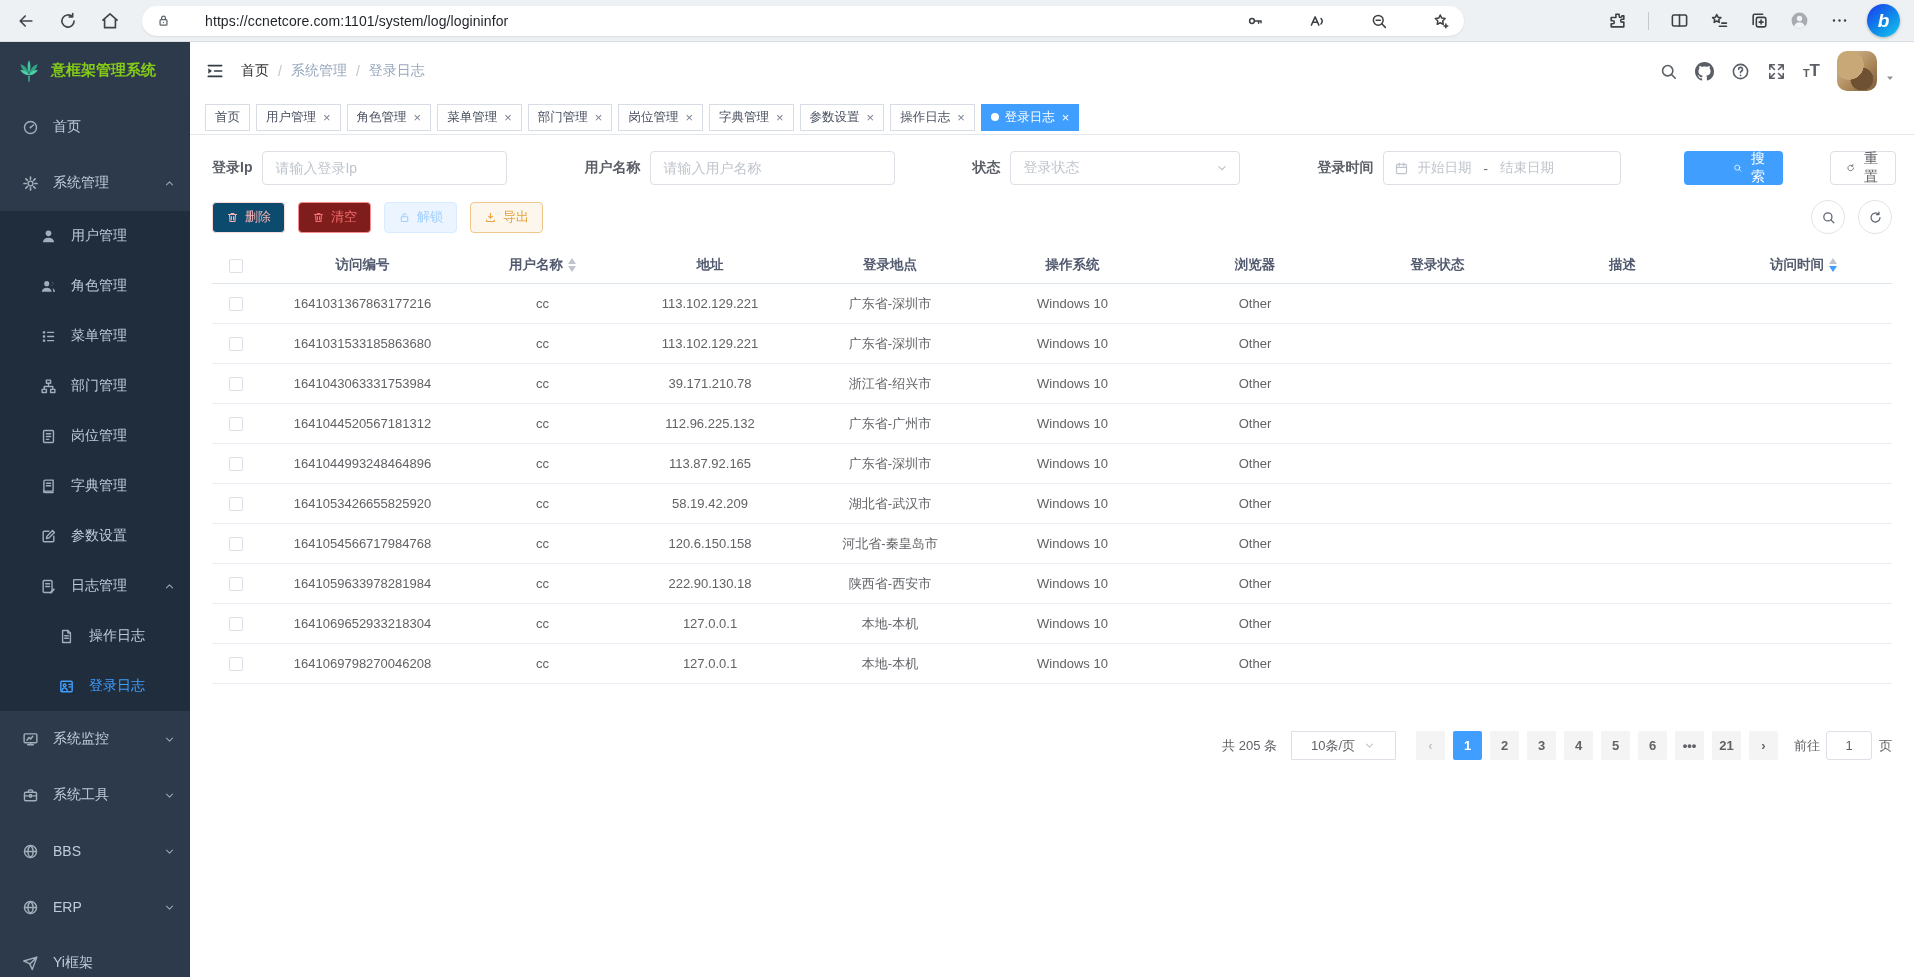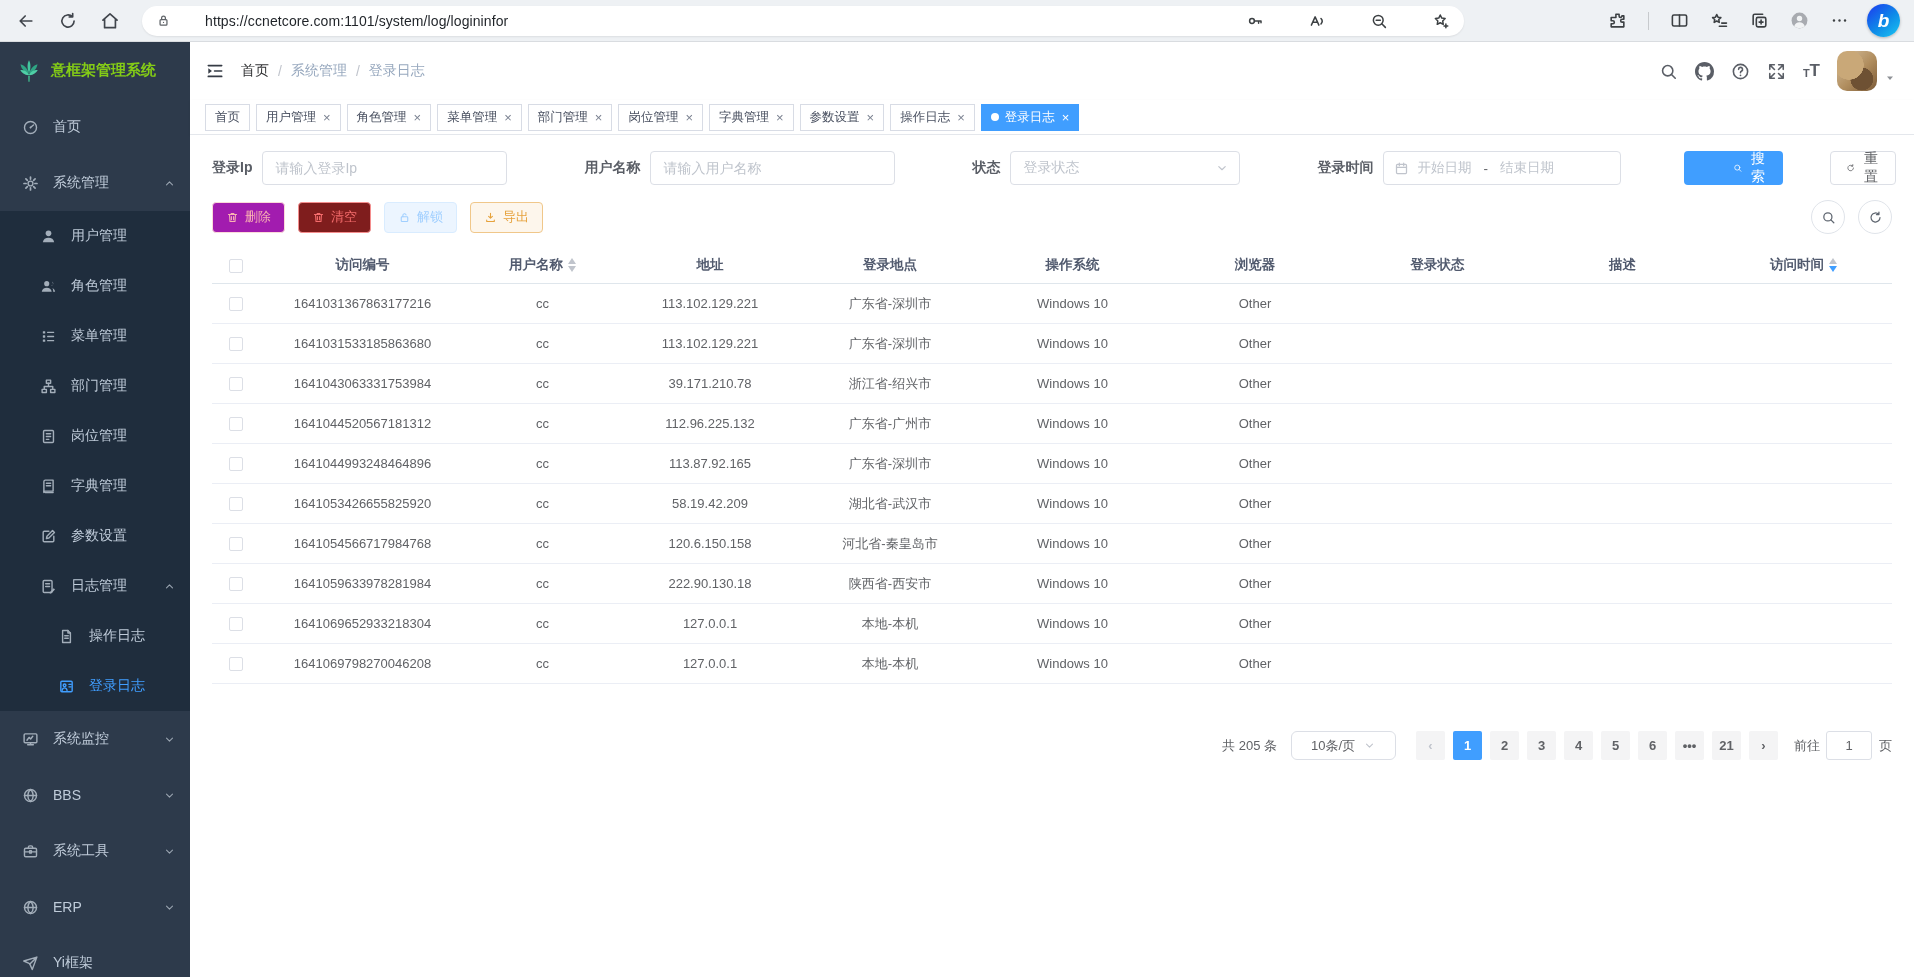--- a/index.html
+++ b/index.html
@@ -94,21 +94,21 @@
   .btn { height:34px; border-radius:4px; border:1px solid transparent; font-size:14px;
     display:inline-flex; align-items:center; padding:0 15px; cursor:pointer; font-family:inherit; }
   .btn .bic { width:14px; height:14px; margin-right:6px; }
   .btn-primary { background:#409eff; color:#fff; margin-left:8px;padding-left:48px; }
   .btn-plain { background:#fff; color:#606266; border-color:#dcdfe6; margin-left:12px; }
 
   .toolbar { display:flex; align-items:center; margin-top:15px; }
   .tbtn { height:31px; border-radius:4px; font-size:13px; display:inline-flex; align-items:center;
     padding:0 13px; margin-right:13px; cursor:pointer; border:1px solid; font-family:inherit; }
   .tbtn .bic { width:13px; height:13px; margin-right:6px; }
-  .tbtn-del { background:#a21caf; border-color:#fbdada; color:#f8b2b2; cursor:not-allowed;justify-content:space-between; }
+  .tbtn-del { background:#0c4a6e; border-color:#fbdada; color:#f8b2b2; cursor:not-allowed;justify-content:space-between; }
   .tbtn-clear { background:#7f1d1d; border-color:#f58e8e; color:#f56c6c;text-align:right; }
   .tbtn-unlock { background:#ecf5ff; border-color:#d9ecff; color:#a0cfff; cursor:not-allowed;justify-content:center; }
   .tbtn-export { background:#fdf6ec; border-color:#f0c78a; color:#e6a23c; }
   .tool-right { margin-left:auto; display:flex; align-items:center; }
   .cbtn { width:34px; height:34px; border-radius:50%; border:1px solid #e0e4ea; background:#fff;
     display:flex; align-items:center; justify-content:center; color:#5f6670; margin-left:13px; cursor:pointer; }
   .cbtn .ic { width:15px; height:15px; }
 
   
   table { width:100%; border-collapse:collapse; margin-top:14px; table-layout:fixed; }
@@ -121,21 +121,21 @@
   .sorts { display:inline-flex; flex-direction:column; vertical-align:middle; margin-left:5px; }
   .sorts i { width:0; height:0; border-left:4.5px solid transparent; border-right:4.5px solid transparent; }
   .sorts .up { border-bottom:6px solid #c0c4cc; margin-bottom:2px; }
   .sorts .dn { border-top:6px solid #c0c4cc; }
   .sorts .dn.on { border-top-color:#409eff; }
 
   
   .pagination { display:flex; align-items:center; justify-content:flex-end; margin-top:47px;
     font-size:13px; color:#606266; }
   .pg-total { margin-right:14px; }
-  .pg-size { width:105px; height:29px; border:1px solid #dcdfe6; border-radius:6px;
+  .pg-size { width:105px; height:29px; border:1px solid #dcdfe6; border-radius:1px;
     display:flex; align-items:center; justify-content:center; cursor:pointer; margin-right:16px; }
   .pg-size .sa { width:13px; height:13px; color:#c0c4cc; margin-left:8px; }
   .pg-btn { min-width:29px; height:29px; background:#f4f4f5; border-radius:2px; margin:0 4px;
     display:inline-flex; align-items:center; justify-content:center; font-weight:bold;
     color:#606266; cursor:pointer; padding:0 5px; }
   .pg-btn.active { background:#409eff; color:#fff; }
   .pg-arrow { font-weight:bold; }
   .pg-arrow.dis { color:#c0c4cc; }
   .pg-goto { margin:0 6px 0 12px; }
   .pg-input { width:46px; height:29px; border:1px solid #dcdfe6; border-radius:3px;
@@ -396,39 +396,39 @@
           <span>系统监控</span>
           <span class="chev ic">
             <svg viewBox="0 0 24 24" fill="none" stroke="currentColor" stroke-width="2" stroke-linecap="round" stroke-linejoin="round">
               <path d="M6.5 9.5L12 15l5.5-5.5"></path>
             </svg>
           </span>
         </div>
         <div class="mi lvl0">
           <span class="mic ic">
             <svg viewBox="0 0 24 24" fill="none" stroke="currentColor" stroke-width="2" stroke-linecap="round" stroke-linejoin="round">
+              <rect x="3.5" y="7.5" width="17" height="12" rx="1.8"></rect>
+              <path d="M9 7.5V6a2 2 0 0 1 2-2h2a2 2 0 0 1 2 2v1.5M3.5 12.5h7.3M13.2 12.5h7.3M10.8 11h2.4v3h-2.4z"></path>
+            </svg>
+          </span>
+          <span>系统工具</span>
+          <span class="chev ic">
+            <svg viewBox="0 0 24 24" fill="none" stroke="currentColor" stroke-width="2" stroke-linecap="round" stroke-linejoin="round">
+              <path d="M6.5 9.5L12 15l5.5-5.5"></path>
+            </svg>
+          </span>
+        </div>
+        <div class="mi lvl0">
+          <span class="mic ic">
+            <svg viewBox="0 0 24 24" fill="none" stroke="currentColor" stroke-width="2" stroke-linecap="round" stroke-linejoin="round">
               <circle cx="12" cy="12" r="8.5"></circle>
               <path d="M3.5 12h17M12 3.5c2.6 2.3 3.9 5.1 3.9 8.5s-1.3 6.2-3.9 8.5c-2.6-2.3-3.9-5.1-3.9-8.5S9.4 5.8 12 3.5z"></path>
             </svg>
           </span>
           <span>BBS</span>
-          <span class="chev ic">
-            <svg viewBox="0 0 24 24" fill="none" stroke="currentColor" stroke-width="2" stroke-linecap="round" stroke-linejoin="round">
-              <path d="M6.5 9.5L12 15l5.5-5.5"></path>
-            </svg>
-          </span>
-        </div>
-        <div class="mi lvl0">
-          <span class="mic ic">
-            <svg viewBox="0 0 24 24" fill="none" stroke="currentColor" stroke-width="2" stroke-linecap="round" stroke-linejoin="round">
-              <rect x="3.5" y="7.5" width="17" height="12" rx="1.8"></rect>
-              <path d="M9 7.5V6a2 2 0 0 1 2-2h2a2 2 0 0 1 2 2v1.5M3.5 12.5h7.3M13.2 12.5h7.3M10.8 11h2.4v3h-2.4z"></path>
-            </svg>
-          </span>
-          <span>系统工具</span>
           <span class="chev ic">
             <svg viewBox="0 0 24 24" fill="none" stroke="currentColor" stroke-width="2" stroke-linecap="round" stroke-linejoin="round">
               <path d="M6.5 9.5L12 15l5.5-5.5"></path>
             </svg>
           </span>
         </div>
         <div class="mi lvl0">
           <span class="mic ic">
             <svg viewBox="0 0 24 24" fill="none" stroke="currentColor" stroke-width="2" stroke-linecap="round" stroke-linejoin="round">
               <circle cx="12" cy="12" r="8.5"></circle>

